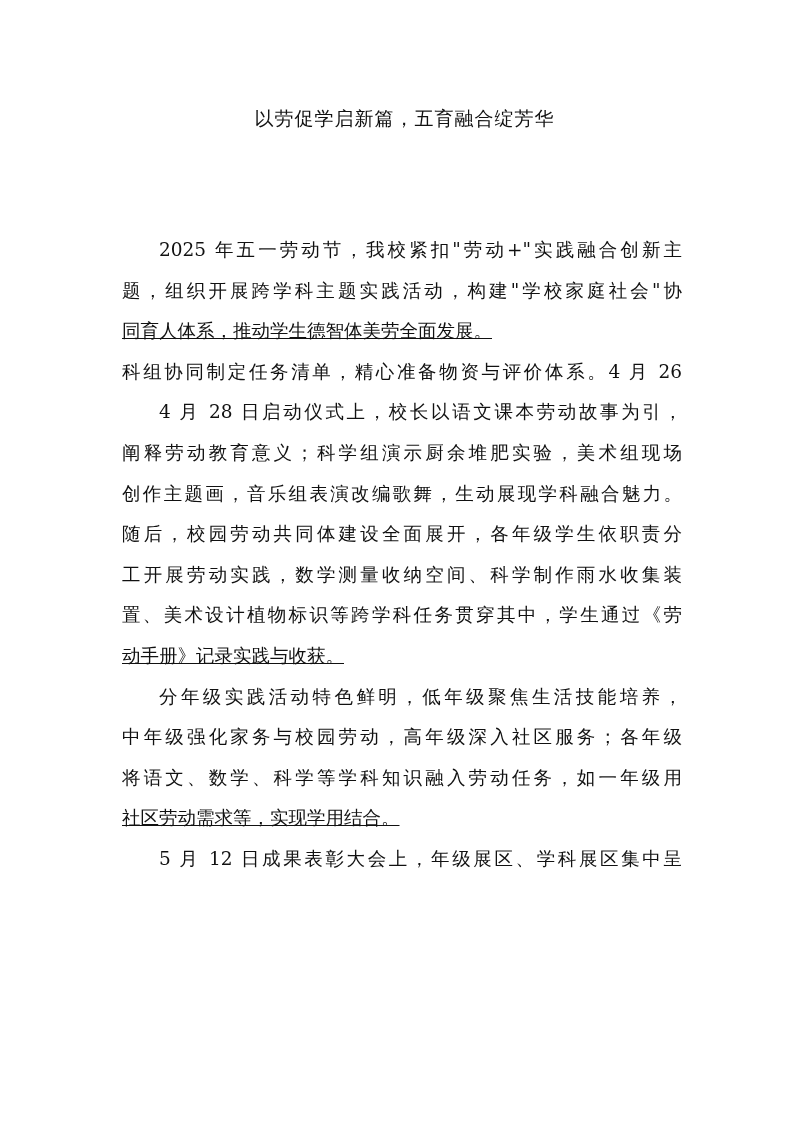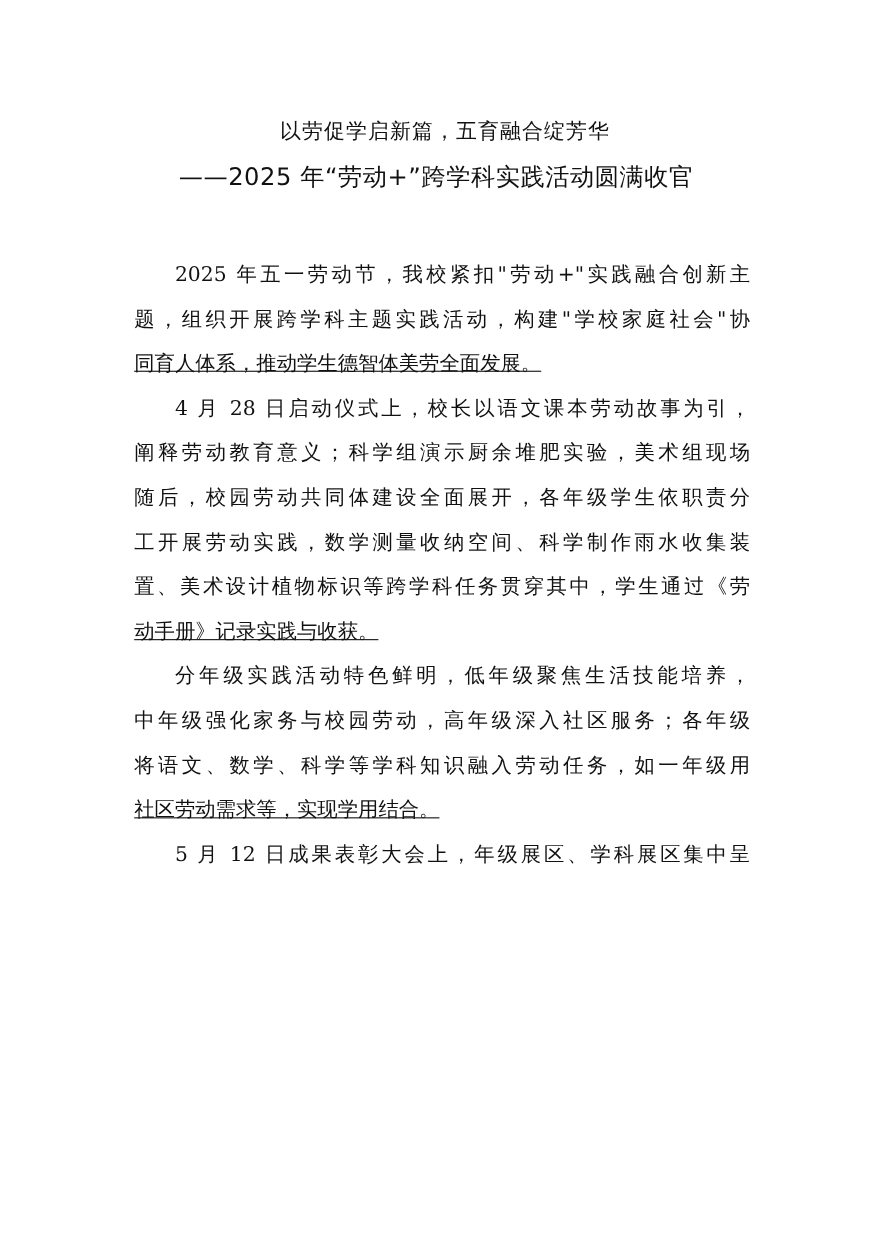--- a/index.html
+++ b/index.html
@@ -22,31 +22,32 @@
     text-align: justify; text-align-last: justify; overflow: visible;
   }
   .line.indent { padding-left: 37px; }
   .line.last { text-align-last: left; text-decoration: underline; }
 </style>
 </head>
 <body>
 
 <div class="page">
   <div class="title1">以劳促学启新篇，五育融合绽芳华</div>
-  <div class="title2">——2025 年“劳动+”跨学科实践活动圆满收官</div>
 
   <div class="body-text">
 
     <div class="line indent">2025 年五一劳动节，我校紧扣"劳动+"实践融合创新主</div>
     <div class="line">题，组织开展跨学科主题实践活动，构建"学校家庭社会"协</div>
     <div class="line last">同育人体系，推动学生德智体美劳全面发展。</div>
 
+    <div class="line">科组协同制定任务清单，精心准备物资与评价体系。4 月 26</div>
 
     <div class="line indent">4 月 28 日启动仪式上，校长以语文课本劳动故事为引，</div>
     <div class="line">阐释劳动教育意义；科学组演示厨余堆肥实验，美术组现场</div>
+    <div class="line">创作主题画，音乐组表演改编歌舞，生动展现学科融合魅力。</div>
     <div class="line">随后，校园劳动共同体建设全面展开，各年级学生依职责分</div>
     <div class="line">工开展劳动实践，数学测量收纳空间、科学制作雨水收集装</div>
     <div class="line">置、美术设计植物标识等跨学科任务贯穿其中，学生通过《劳</div>
     <div class="line last">动手册》记录实践与收获。</div>
 
     <div class="line indent">分年级实践活动特色鲜明，低年级聚焦生活技能培养，</div>
     <div class="line">中年级强化家务与校园劳动，高年级深入社区服务；各年级</div>
     <div class="line">将语文、数学、科学等学科知识融入劳动任务，如一年级用</div>
     <div class="line last">社区劳动需求等，实现学用结合。</div>
 

